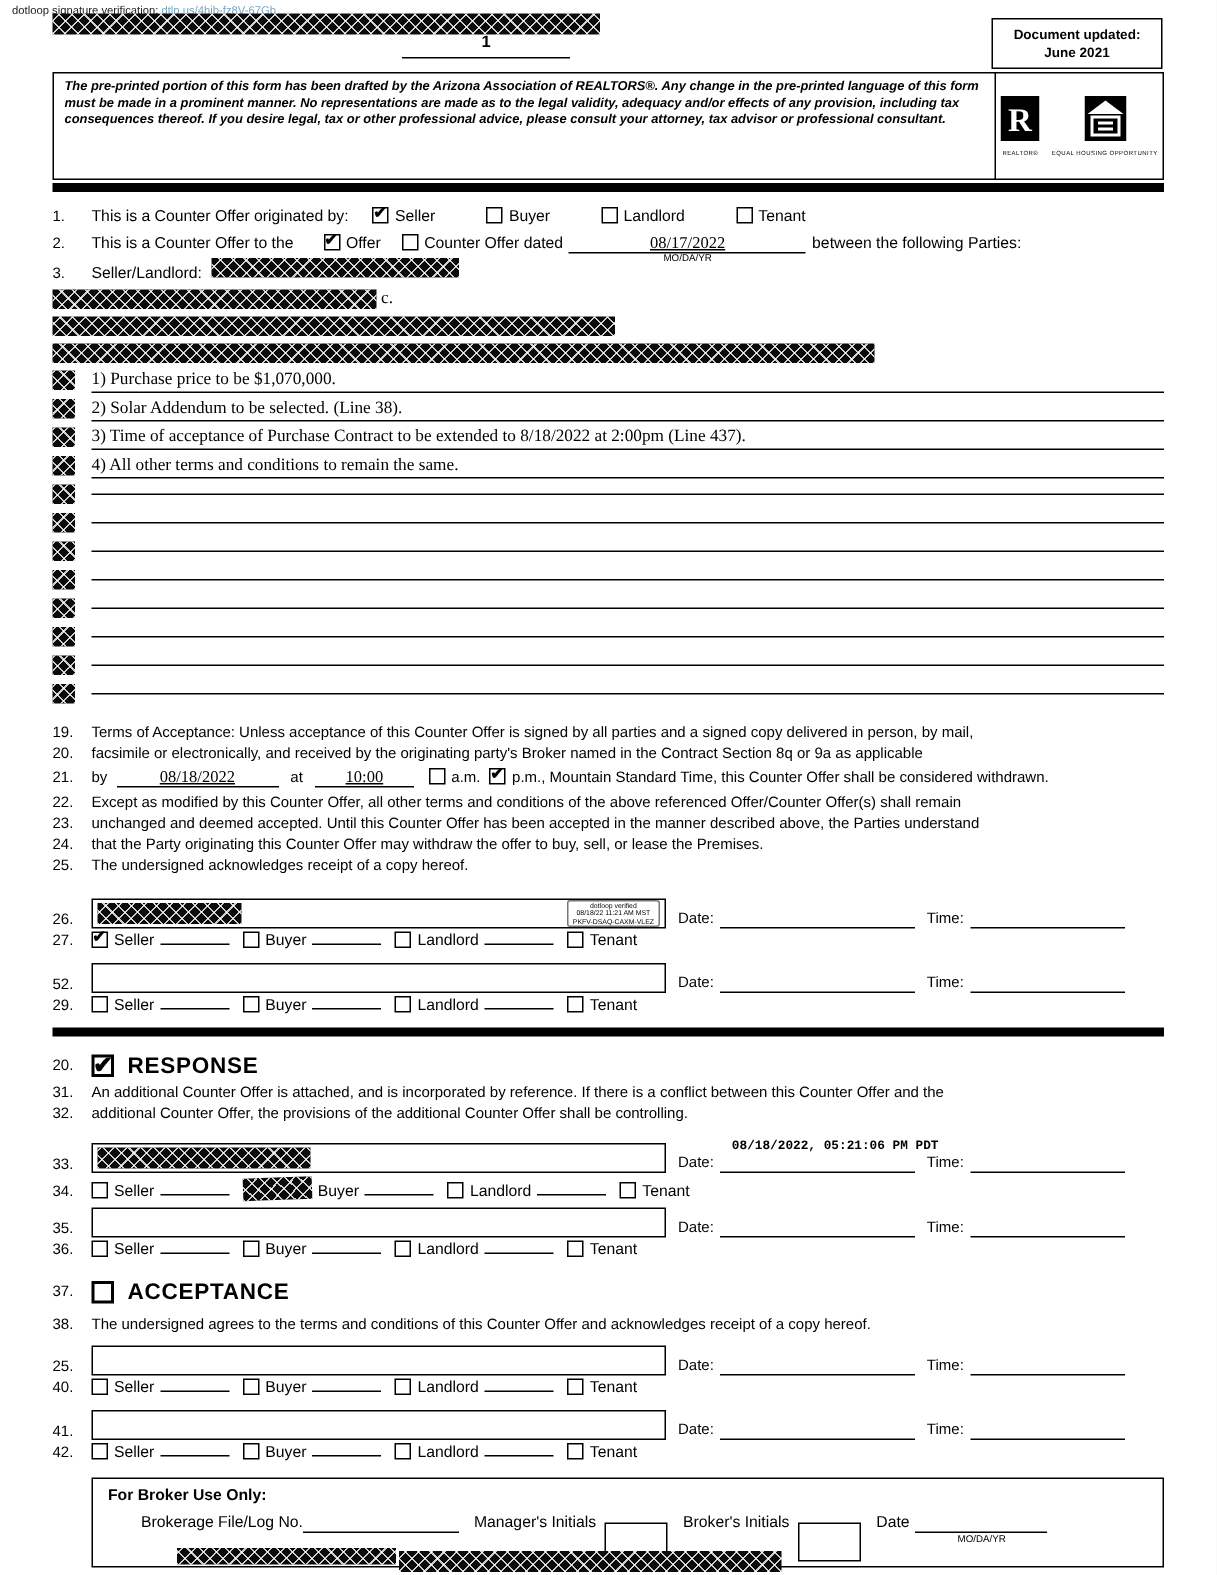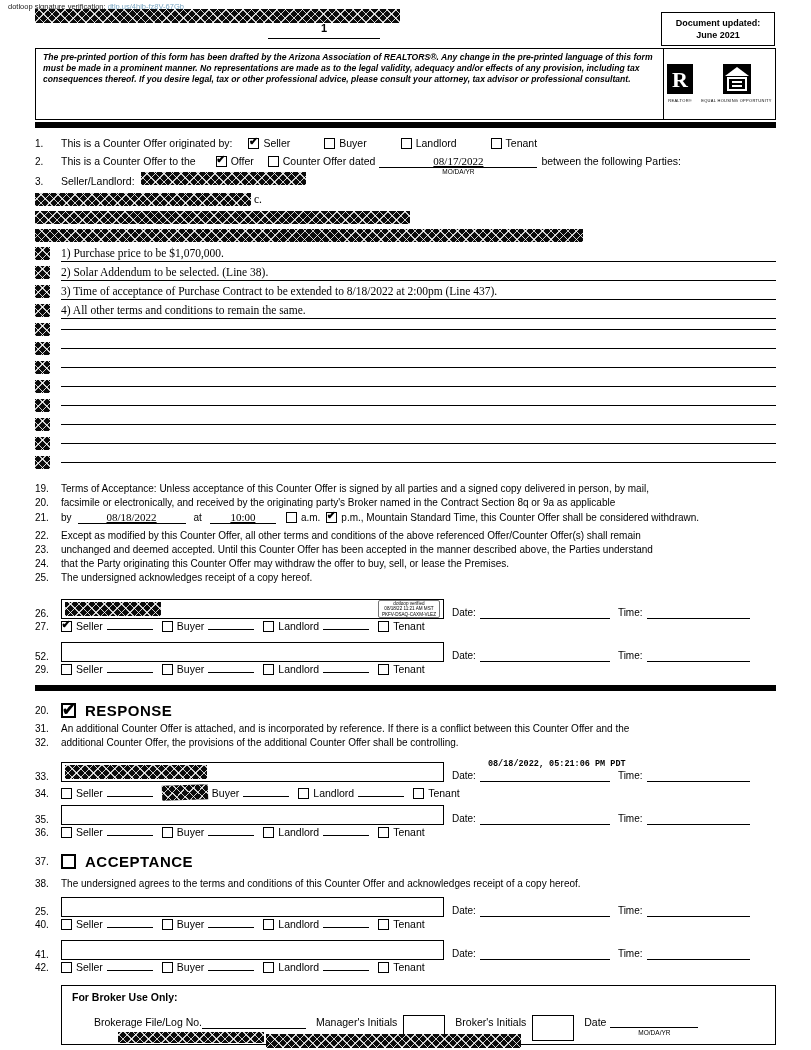--- a/index.html
+++ b/index.html
@@ -87,21 +87,21 @@
   .pblob { width:46px; height:15px; margin-right:4px; position:relative; top:3px; transform:rotate(-2deg); }
 
   .secbar { margin-top:6px; }
   .sechead { height:24px; align-items:center; margin-top:7px; }
   .bigcb { width:15px; height:15px; border:2px solid #000; display:inline-block; position:relative; margin-right:9px; }
   .bigcb.checked::after { content:"\2714"; position:absolute; top:-5px; left:-1px; font-size:16px; font-weight:bold; }
   .sectitle { font-size:15px; font-weight:bold; letter-spacing:.5px; }
 
   .broker { margin:8px 0 0 26px; border:1.5px solid #000; padding:5px 10px 9px; }
   .broker-title { font-size:10.5px; font-weight:bold; margin-bottom:6px; }
-  .broker-row { display:flex; align-items:center; font-size:10.5px; }
+  .broker-row { display:flex; align-items:flex-start; font-size:10.5px; }
   .b-ul { display:inline-block; border-bottom:1px solid #000; height:13px; }
   .inibox { width:42px; height:26px; border:1px solid #000; display:inline-block; margin:0 10px 0 6px; position:relative; top:6px; }
   .b-datewrap { position:relative; display:inline-block; }
 
   .bot-redact-a { position:absolute; left:118px; top:1032px; width:146px; height:11px; }
   .bot-redact-b { position:absolute; left:266px; top:1034px; width:255px; height:14px; }
 
   .sp12 { height:10px; } .sp8 { height:8px; }
 </style>
 </head>

